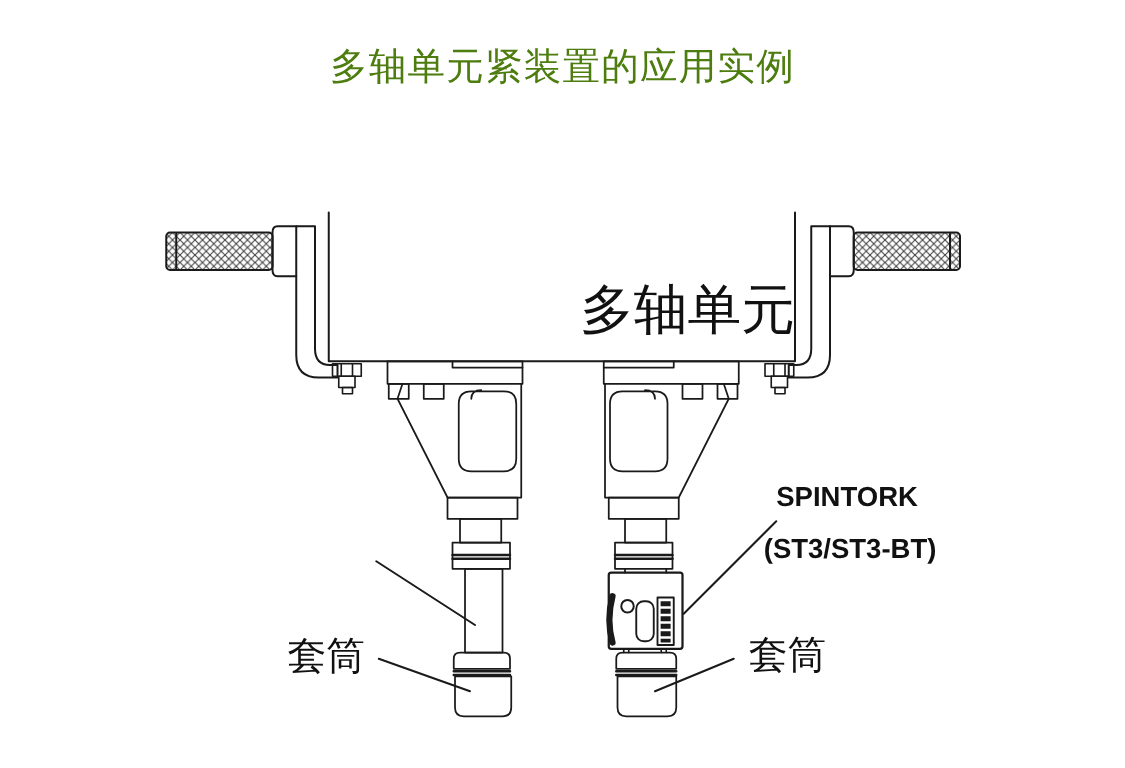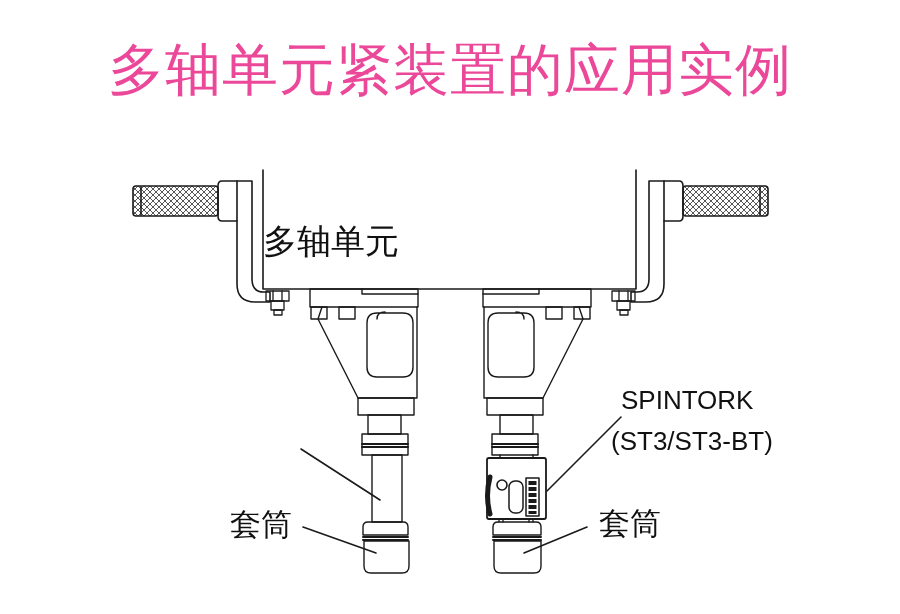--- a/index.html
+++ b/index.html
@@ -3,28 +3,28 @@
 <meta charset="utf-8">
 <style>
   html,body{margin:0;padding:0;background:#ffffff;}
   .stage{
     position:relative;width:900px;height:614px;background:#ffffff;overflow:hidden;
     font-family:"Liberation Sans","DejaVu Sans",sans-serif;color:#111111;
   }
   .stage svg{position:absolute;left:0;top:0;}
   .page-title{
     position:absolute;left:0;top:33px;width:100%;text-align:center;
-    font-size:56px;font-weight:500;letter-spacing:1px;color:#ec4899;white-space:nowrap;
+    font-size:30px;font-weight:500;letter-spacing:1px;color:#4d7c0f;white-space:nowrap;
   }
   .unit-label{
-    position:absolute;left:263px;top:219px;width:373px;text-align:left;
-    font-size:34px;font-weight:500;color:#111111;white-space:nowrap;
+    position:absolute;left:263px;top:219px;width:373px;text-align:right;
+    font-size:43px;font-weight:500;color:#111111;white-space:nowrap;
   }
   .callout{position:absolute;font-size:31px;font-weight:500;color:#111111;white-space:nowrap;}
-  .callout.latin{font-size:26px;font-weight:400;letter-spacing:0px;}
+  .callout.latin{font-size:22px;font-weight:700;letter-spacing:0px;}
   .lbl-extension{left:206px;top:426px;}
   .lbl-socket-left{left:230px;top:504px;}
   .lbl-spintork-1{left:621px;top:385px;}
   .lbl-spintork-2{left:611px;top:426px;}
   .lbl-socket-right{left:599px;top:503px;}
 </style>
 </head>
 <body>
 
 <div class="stage">

